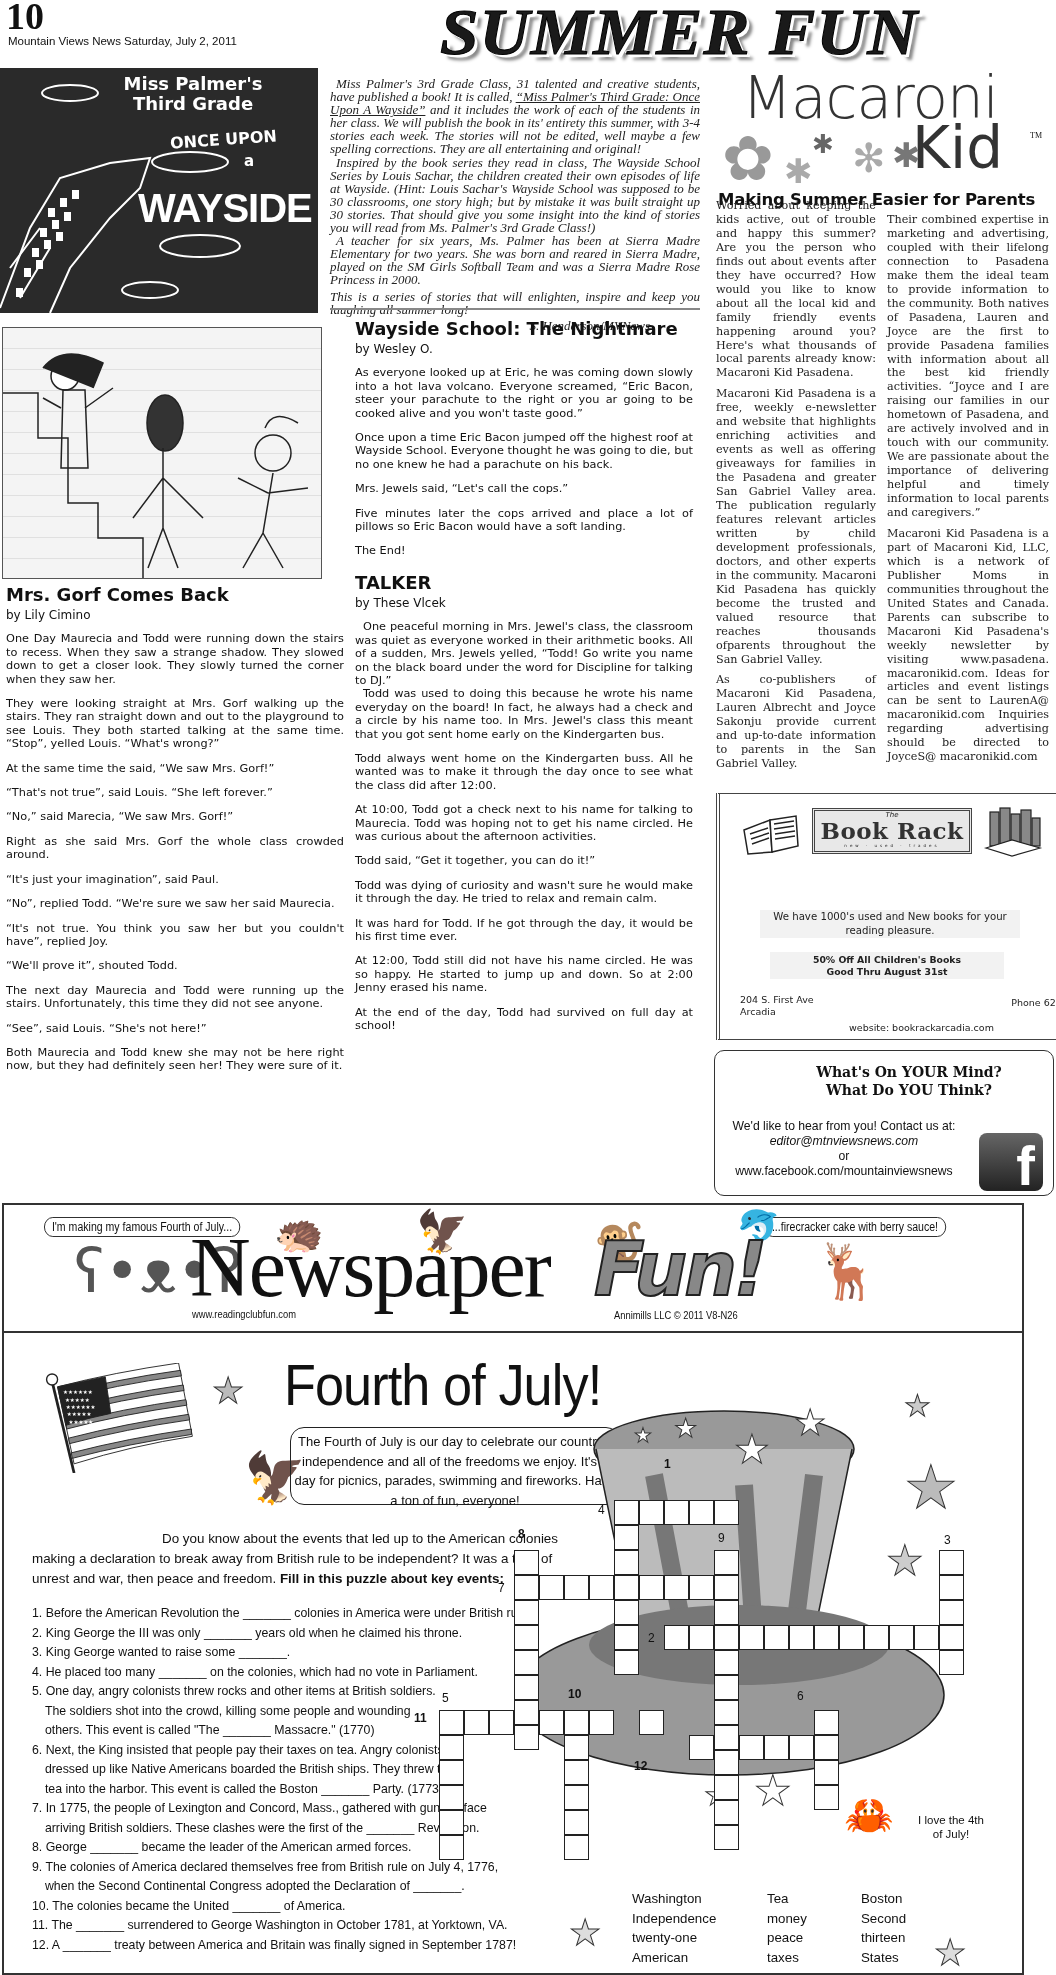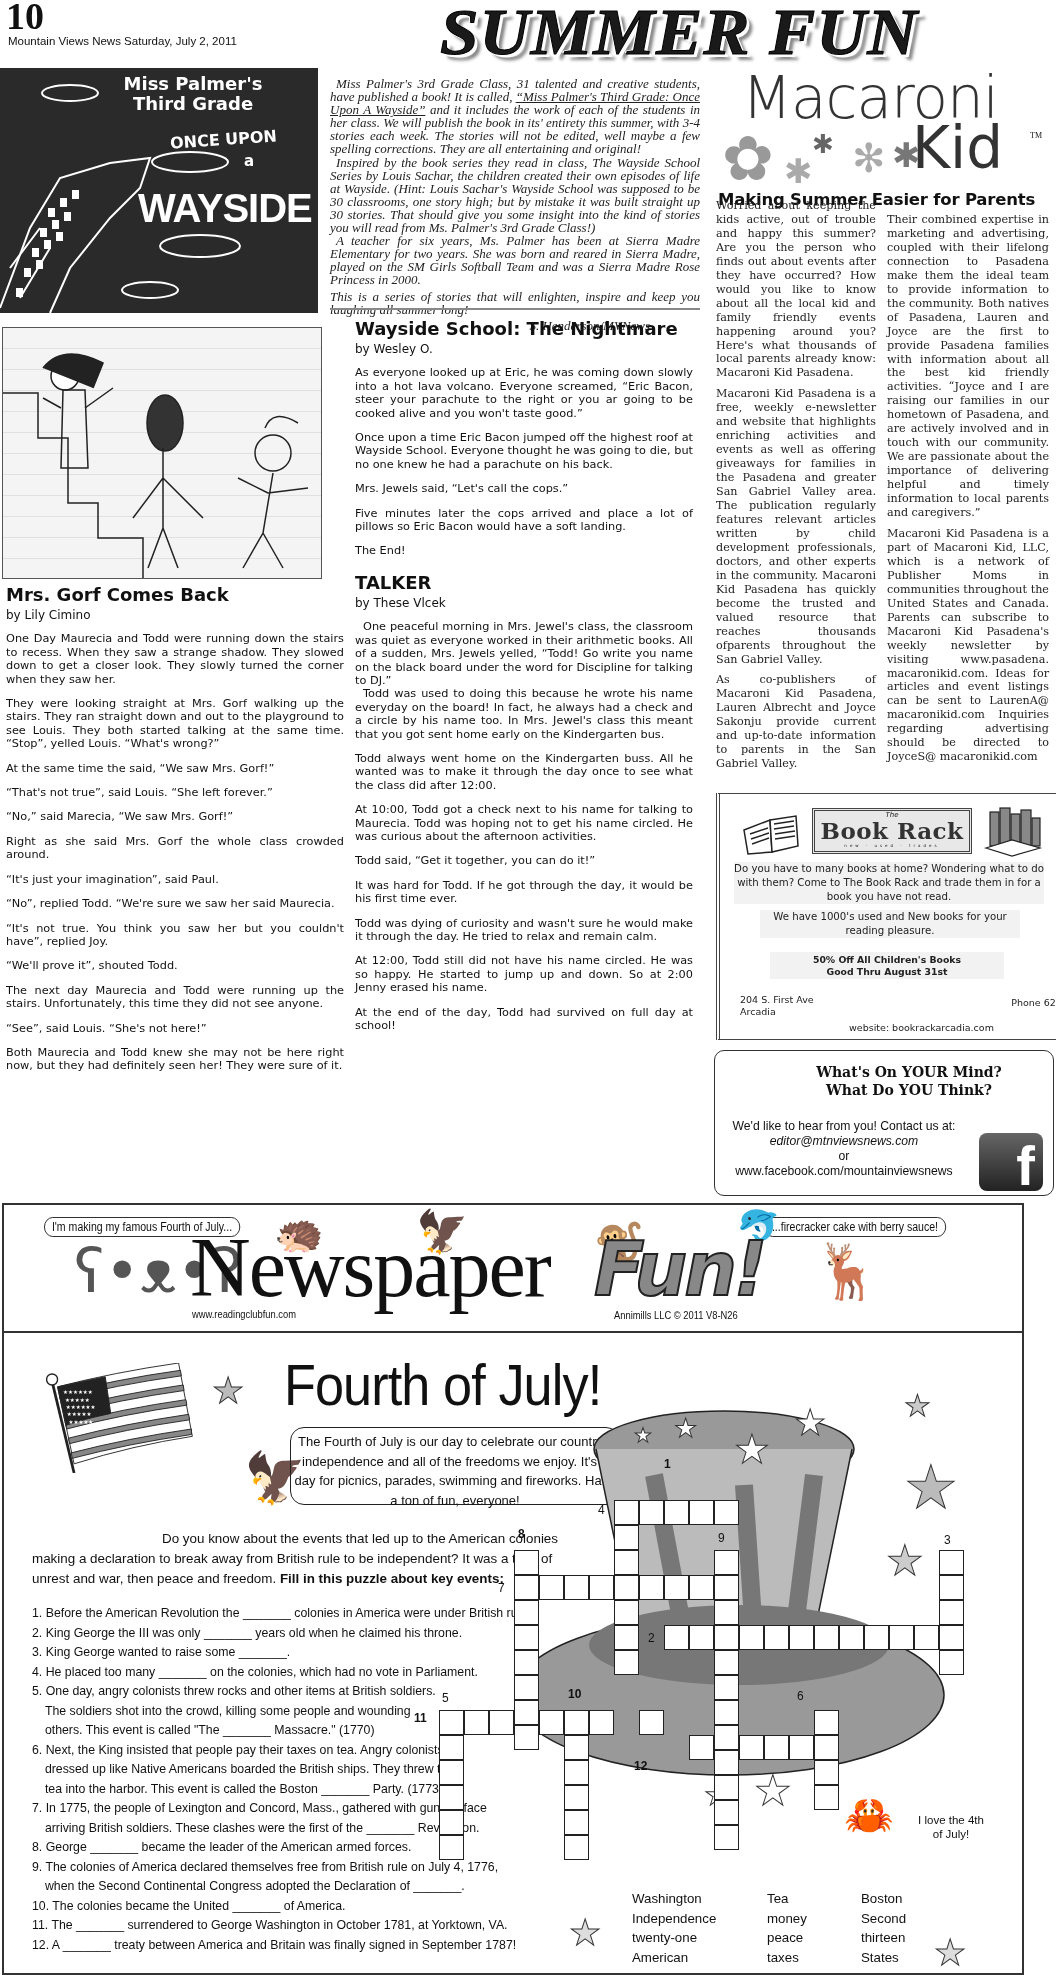--- a/index.html
+++ b/index.html
@@ -195,22 +195,22 @@
   <p>Mrs. Jewels said, “Let's call the cops.”</p>
   <p>Five minutes later the cops arrived and place a lot of pillows so Eric Bacon would have a soft landing.</p>
   <p style="margin-bottom:14px">The End!</p>
   <h2>TALKER</h2>
   <div class="by">by These Vlcek</div>
   <p class="tight ind">One peaceful morning in Mrs. Jewel's class, the classroom was quiet as everyone worked in their arithmetic books.  All of a sudden, Mrs. Jewels yelled, “Todd!  Go write you name on the black board under the word for Discipline for talking to DJ.”</p>
   <p class="ind">Todd was used to doing this because he wrote his name everyday on the board!  In fact, he always had a check and a circle by his name too.  In Mrs. Jewel's class this meant that you got sent home early on the Kindergarten bus.</p>
   <p>Todd always went home on the Kindergarten buss. All he wanted was to make it through the day once to see what the class did after 12:00.</p>
   <p>At 10:00, Todd got a check next to his name for talking to Maurecia.  Todd was hoping not to get his name circled.  He was curious about the afternoon activities.</p>
   <p>Todd said, “Get it together, you can do it!”</p>
+  <p>Todd was dying of curiosity and wasn't sure he would make it through the day.  He tried to relax and remain calm.</p>
   <p>It was hard for Todd.  If he got through the day, it would be his first time ever.</p>
-  <p>Todd was dying of curiosity and wasn't sure he would make it through the day.  He tried to relax and remain calm.</p>
   <p>At 12:00, Todd still did not have his name circled. He was so happy.  He started to jump up and down. So at 2:00 Jenny erased his name.</p>
   <p>At the end of the day, Todd had survived on full day at school!</p>
 </div>
 
 <div class="abs mk-logo">
   <span class="word1">Macaroni</span>
   <span class="word2">Kid</span>
   <span class="tm">TM</span>
   <span class="flower" style="left:10px;top:52px;font-size:62px;color:#999">✿</span>
   <span class="flower" style="left:72px;top:78px;font-size:34px;color:#aaa">✱</span>
@@ -245,21 +245,20 @@
   <svg class="icon-book" style="left:262px;top:10px;width:62px;height:54px" viewBox="0 0 62 54">
     <g stroke="#222" stroke-width="1.2" fill="#888">
         <rect x="8" y="8" width="9" height="34"></rect>
         <rect x="18" y="4" width="10" height="38"></rect>
         <rect x="29" y="10" width="9" height="32"></rect>
         <rect x="39" y="6" width="10" height="36"></rect>
         <rect x="50" y="14" width="8" height="28"></rect>
     <path d="M4 44 L30 36 L58 44 L30 52 Z" fill="#fff"></path>
       </g>
   </svg>
-  <div class="br-txt br-box" style="top:68px">Do you have to many books at home?  Wondering what to do with them?  Come to The Book Rack and trade them in for a book you have not read.</div>
   <div class="br-txt br-box" style="top:116px;left:40px;width:260px">We have 1000's used and New books for your reading pleasure.</div>
   <div class="br-deal">
     <div>50% Off All Children's Books</div>
     <div>Good Thru August 31st</div>
   </div>
   <div class="br-addr">
     <div>204 S. First Ave</div>
     <div>Arcadia</div>
   </div>
   <div class="br-phone">Phone 626-446-2525</div>

